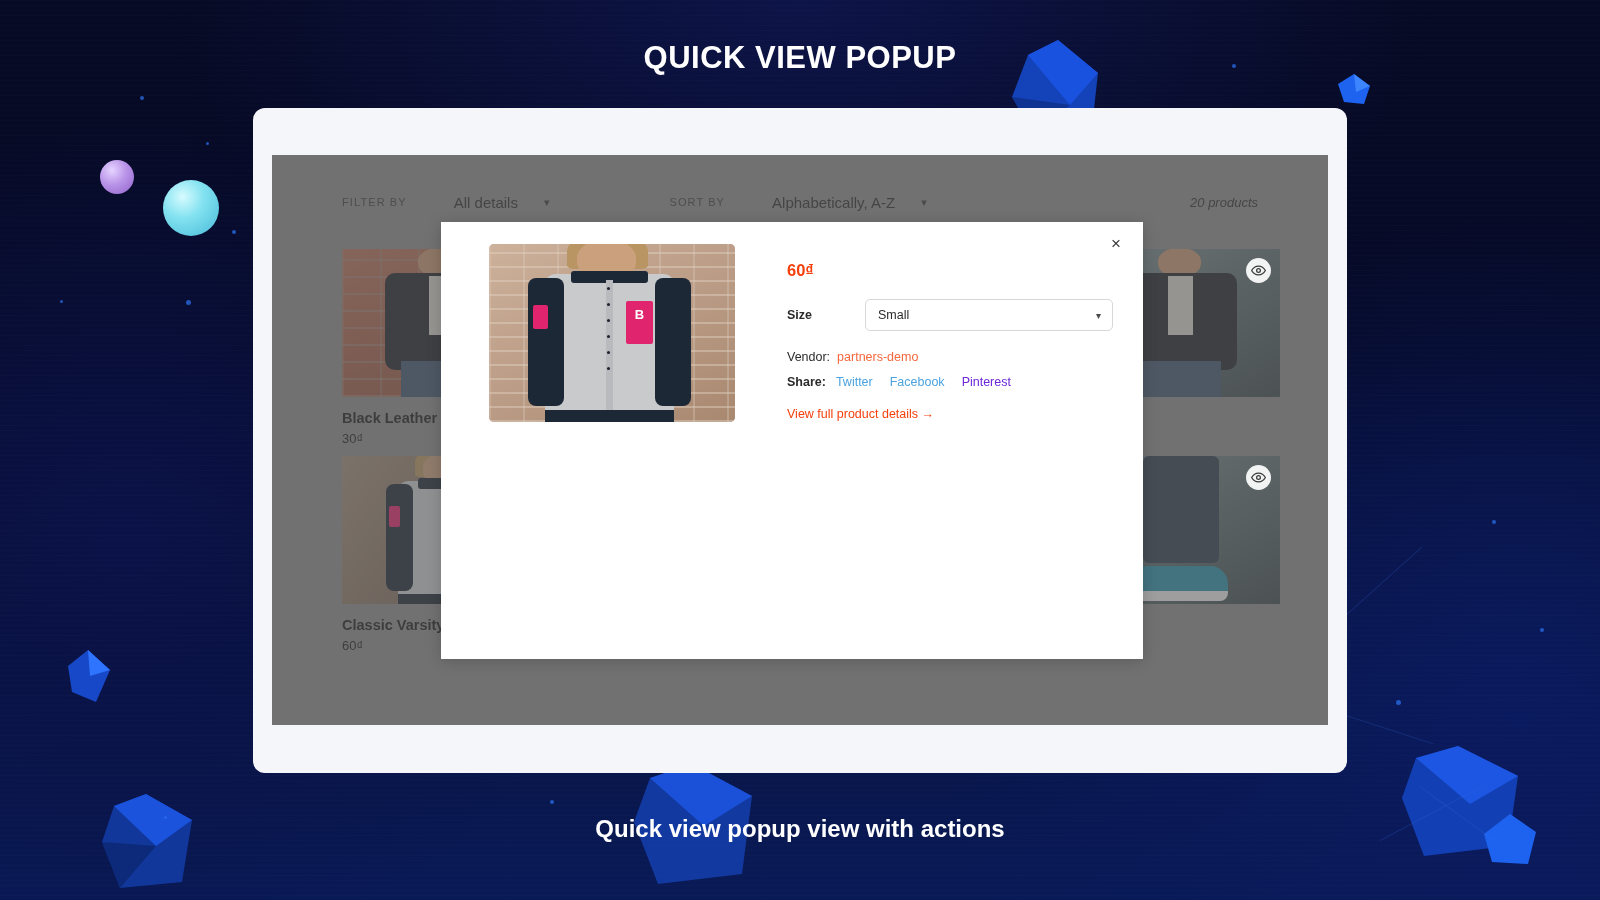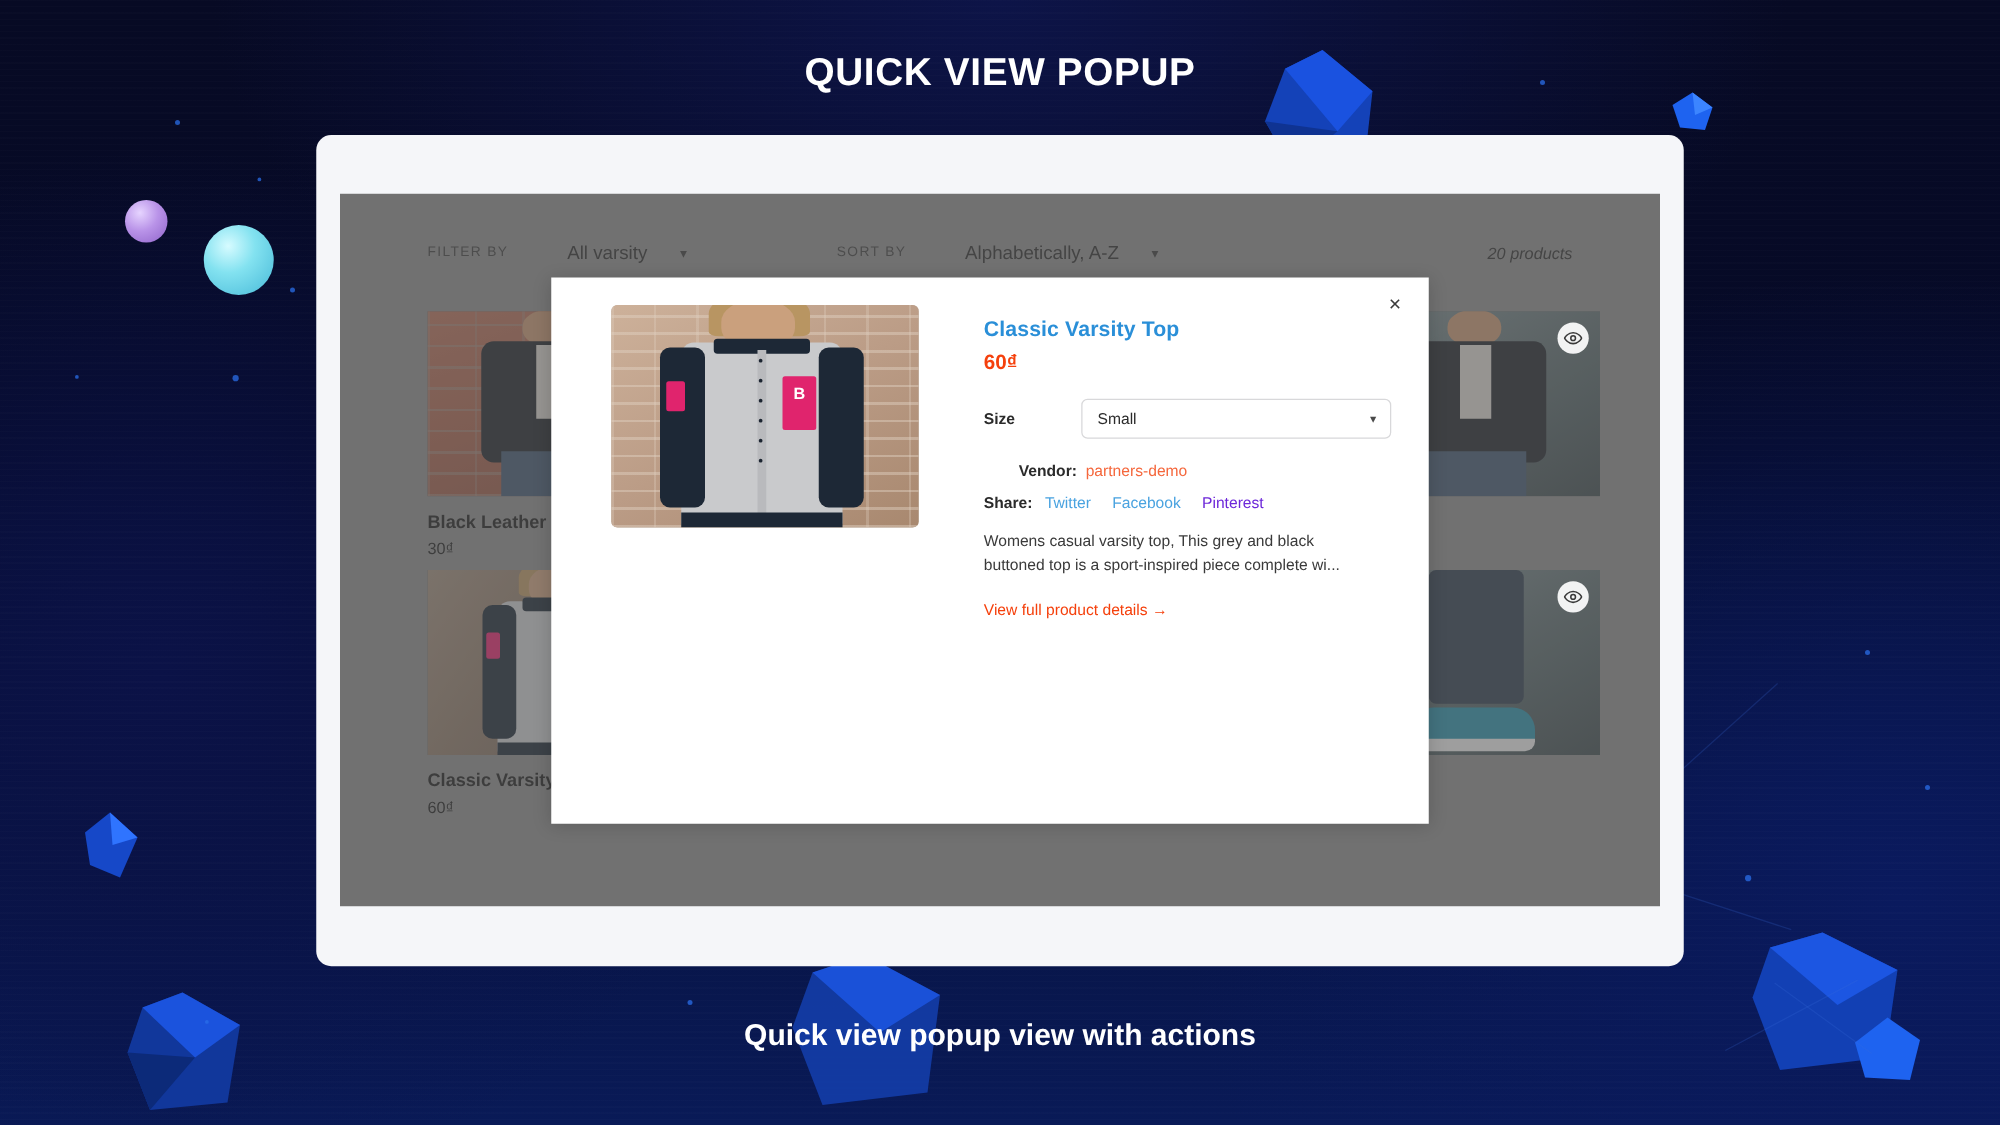--- a/index.html
+++ b/index.html
@@ -195,21 +195,21 @@
     background:#fff; display:flex; align-items:center; padding:0 12px;
     font-size:12.5px; color:#2b2b2b;
   }
   .m-cart {
     margin-left:18px; width:155px; height:32px; border-radius:5px;
     background:#f5400c; color:#fff; font-size:11.5px; font-weight:bold;
     letter-spacing:.6px; display:flex; align-items:center; justify-content:center;
     cursor:pointer; border:none;
   }
   .m-meta { margin-top:19px; font-size:12.5px; color:#2b2b2b; }
-  .m-meta b { font-weight:bold;margin-left:28px; }
+  .m-meta b { font-weight:normal; }
   .m-meta .val { color:#f5673c; margin-left:7px; }
   .m-share { margin-top:11px; font-size:12.5px; color:#2b2b2b; display:flex; gap:0; align-items:baseline; }
   .m-share b { font-weight:bold; margin-right:10px; }
   .m-share a { margin-right:17px; text-decoration:none; }
   .sh-tw { color:#4aa3e0; }
   .sh-fb { color:#4aa3e0; }
   .sh-pn { color:#6d28d9; }
   .m-desc { margin-top:15px; font-size:12.5px; line-height:1.55; color:#3a3a3a; max-width:300px; }
   .m-link { margin-top:18px; font-size:12.5px; color:#f5400c; text-decoration:none; display:inline-block; }
 </style>
@@ -286,21 +286,21 @@
 
 <div class="page-title">QUICK VIEW POPUP</div>
 
 <div class="card"></div>
 
 <div class="screenshot">
 
   <div class="filterbar">
     <span class="fb-label">FILTER BY</span>
     <span class="fb-select">
-      <span>All varsity</span>
+      <span>All details</span>
       <span class="fb-caret">▾</span>
     </span>
     <span class="fb-gap"></span>
     <span class="fb-label">SORT BY</span>
     <span class="fb-select">
       <span>Alphabetically, A-Z</span>
       <span class="fb-caret">▾</span>
     </span>
     <span class="fb-count">20 products</span>
   </div>
@@ -484,21 +484,20 @@
           <div class="btn" style="top:51%"></div>
         <div class="btn" style="top:60%"></div>
           <div class="btn" style="top:69%"></div>
         <div class="letter" style="font-size:13px;line-height:28px;">B</div>
         <div class="patch"></div>
           <div class="hem"></div>
       </div>
     </div>
 
     <div class="modal-right">
-      <div class="m-title">Classic Varsity Top</div>
       <div class="m-price">60₫</div>
 
       <div class="m-row">
         <span class="m-row-label">Size</span>
         <div class="m-select">
           <span>Small</span>
           <span class="caret">▾</span>
         </div>
       </div>
 
@@ -507,21 +506,20 @@
         <b>Vendor:</b><span class="val">partners-demo</span>
       </div>
 
       <div class="m-share">
         <b>Share:</b>
         <a href="#" class="sh-tw">Twitter</a>
         <a href="#" class="sh-fb">Facebook</a>
         <a href="#" class="sh-pn">Pinterest</a>
       </div>
 
-      <div class="m-desc">Womens casual varsity top, This grey and black buttoned top is a sport-inspired piece complete wi...</div>
 
       <a href="#" class="m-link">View full product details →</a>
     </div>
 
   </div>
 </div>
 
 <div class="page-caption">Quick view popup view with actions</div>
 
 </body></html>

